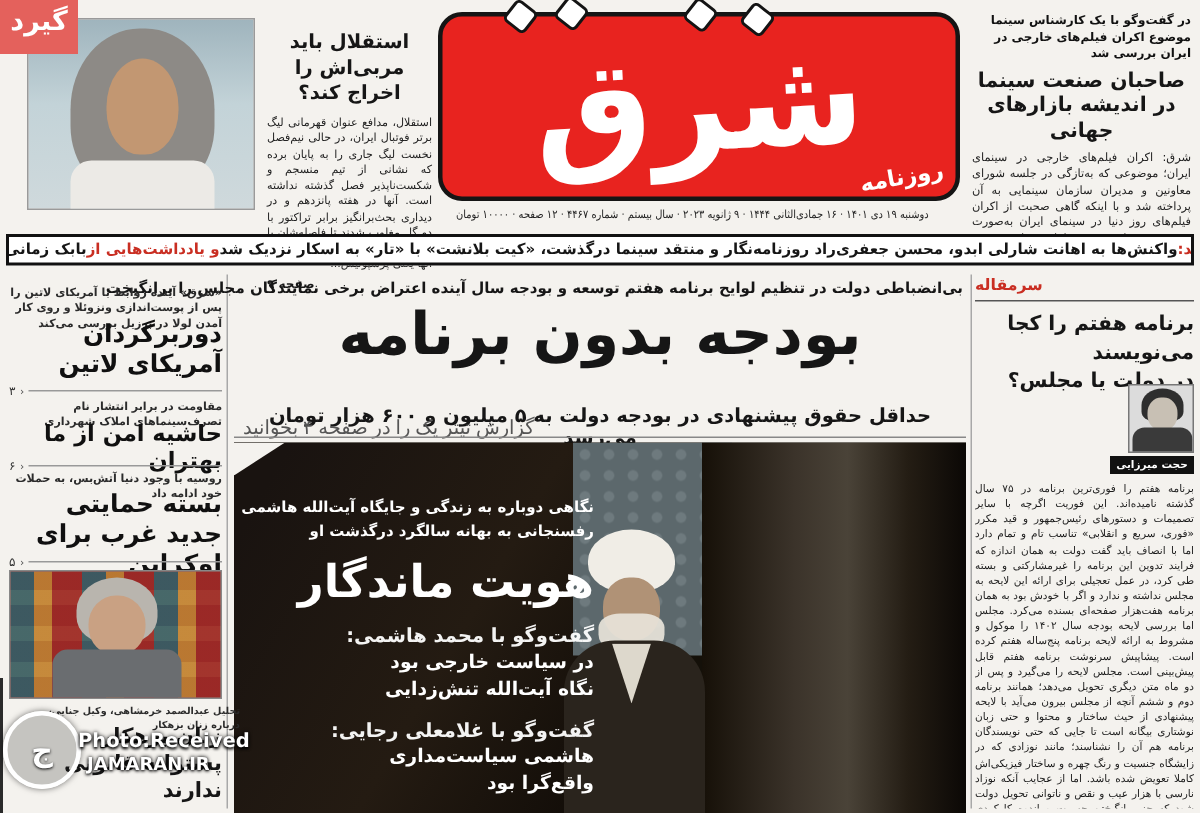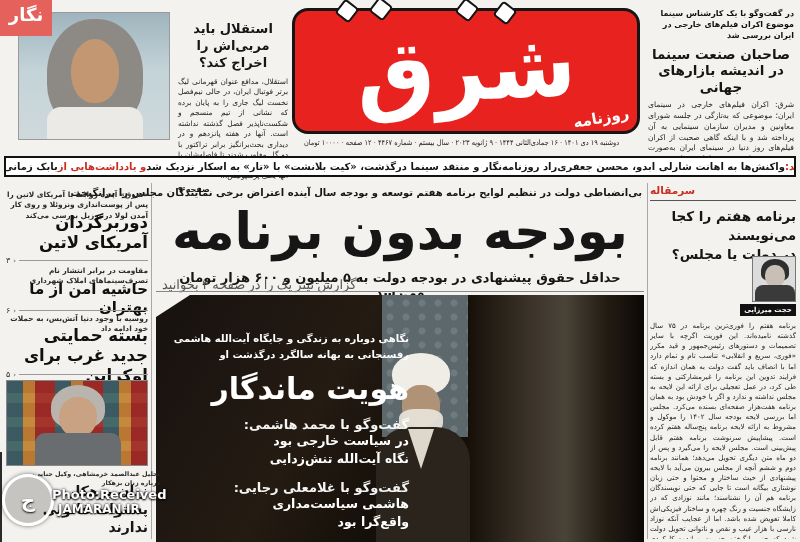--- a/index.html
+++ b/index.html
@@ -42,38 +42,38 @@
   .cinema-page{margin-top:2px;font-size:8px;font-weight:bold;text-align:left;padding-left:45px;}
   
   .ticker{left:4px;top:156px;width:792px;height:21px;background:#fff;border:2px solid #111;
     display:flex;align-items:center;justify-content:center;font-size:10px;font-weight:bold;white-space:nowrap;overflow:hidden;z-index:4;}
   .t-red{color:#c92e22;}
   
   .vrule{width:1px;background:#a8a8a8;top:183px;height:356px;}
   .edge-line{left:0;top:452px;width:2px;height:90px;background:#2a2a2a;}
   
   .lead-kicker{left:158px;top:187px;width:484px;text-align:center;font-size:10px;font-weight:bold;white-space:nowrap;}
-  .lead-headline{left:158px;top:198px;width:484px;text-align:center;font-size:51px;font-weight:bold;line-height:1.35;}
+  .lead-headline{left:158px;top:198px;width:484px;text-align:center;font-size:39px;font-weight:bold;line-height:1.35;}
   .lead-subhead{left:158px;top:270px;width:484px;text-align:center;font-size:13px;font-weight:bold;}
   .lead-note{left:162px;top:277px;font-size:13px;color:#555;font-family:Liberation Serif, serif;}
   .lead-rule{left:156px;top:291px;width:488px;height:1px;background:#888;}
   
   .main-photo{left:156px;top:295px;width:488px;height:247px;background:#141009;overflow:hidden;}
   .ph-darkleft{position:absolute;left:0;top:0;width:232px;height:247px;background:linear-gradient(120deg,#191310 10%,#241b12 60%,#120d08);}
   .ph-wallpaper{position:absolute;left:226px;top:0;width:106px;height:142px;background:#5c686c;
     background-image:radial-gradient(circle at 8px 8px,#6e7a7e 3px,rgba(0,0,0,0) 4px);background-size:16px 14px;}
   .ph-curtain{position:absolute;left:312px;top:0;width:176px;height:247px;
     background:linear-gradient(90deg,#161008,#3b332a 35%,#4a4338 55%,#241d14 78%,#0b0805);}
   .ph-turban{position:absolute;left:236px;top:58px;width:58px;height:42px;background:#f0ede6;border-radius:50% 50% 45% 45%;}
   .ph-face{position:absolute;left:246px;top:90px;width:38px;height:42px;background:#b09276;border-radius:46%;}
   .ph-beard{position:absolute;left:243px;top:114px;width:44px;height:28px;background:#e8e4da;border-radius:40% 40% 60% 60%;opacity:.92;}
   .ph-robe{position:absolute;left:220px;top:132px;width:94px;height:115px;background:#2a241d;border-radius:34px 34px 0 0;}
   .ph-collar{position:absolute;left:252px;top:134px;width:26px;height:40px;background:#ddd8cc;clip-path:polygon(0 0,100% 0,50% 100%);}
   .ph-notch{position:absolute;left:0;top:0;width:34px;height:22px;background:#f4f2ee;clip-path:polygon(0 0,100% 0,0 100%);}
-  .ph-overlay{position:absolute;left:29px;top:36px;width:224px;color:#fff;text-align:right;}
+  .ph-overlay{position:absolute;left:16px;top:36px;width:224px;color:#fff;text-align:right;}
   .ph-kicker{font-size:10px;font-weight:bold;line-height:1.55;white-space:nowrap;}
   .ph-headline{margin-top:10px;font-size:30px;font-weight:bold;line-height:1.1;}
   .ph-iv{margin-top:12px;}
   .ph-iv-intro{font-size:13px;font-weight:bold;opacity:.95;}
   .ph-iv-quote{font-size:12.5px;font-weight:bold;line-height:1.45;}
   
   .ed-label{left:650px;top:184px;width:146px;color:#c92e22;font-size:10.5px;font-weight:bold;text-align:left;padding-right:18px;letter-spacing:2px;}
   .ed-rule{left:650px;top:200px;width:146px;height:1px;background:#555;}
   .ed-headline{left:650px;top:207px;width:146px;font-size:13.5px;font-weight:bold;line-height:1.4;text-align:right;}
   .ed-portrait{left:752px;top:256px;width:44px;height:46px;background:#dcdcdc;border:1px solid #777;overflow:hidden;}
@@ -107,21 +107,21 @@
     display:flex;align-items:center;justify-content:center;color:#fff;font-size:20px;font-weight:bold;text-shadow:0 1px 2px #000;}
   .wm-t1{left:52px;top:487px;color:#fff;font-weight:bold;font-size:13px;direction:ltr;text-shadow:0 1px 2px #000,0 0 3px #000;}
   .wm-t2{left:58px;top:502px;color:#fff;font-weight:bold;font-size:12px;direction:ltr;text-shadow:0 1px 2px #000,0 0 3px #000;}
 </style>
 </head>
 <body>
 
 <div id="page">
 
   <div class="abs corner-banner">
-    <span>نگار</span>
+    <span>گیرد</span>
   </div>
 
   <div class="abs coach-photo">
     <div class="coach-hair"></div>
     <div class="coach-face"></div>
     <div class="coach-shirt"></div>
   </div>
 
   <div class="abs coach-story">
     <h3>استقلال باید مربی‌اش را اخراج کند؟</h3>

